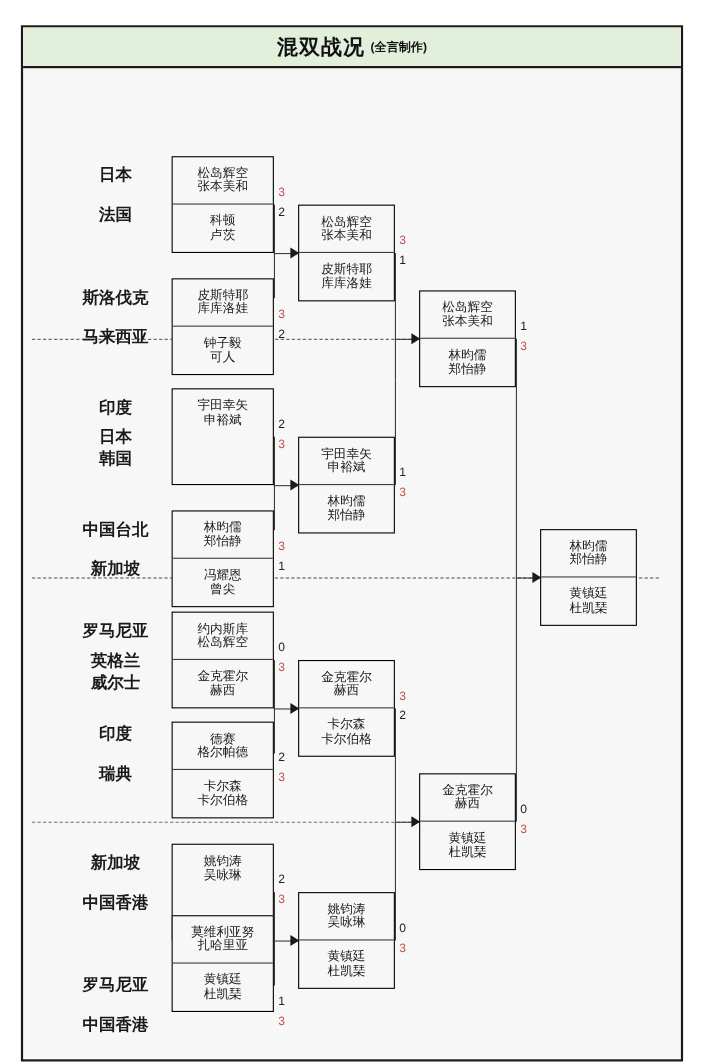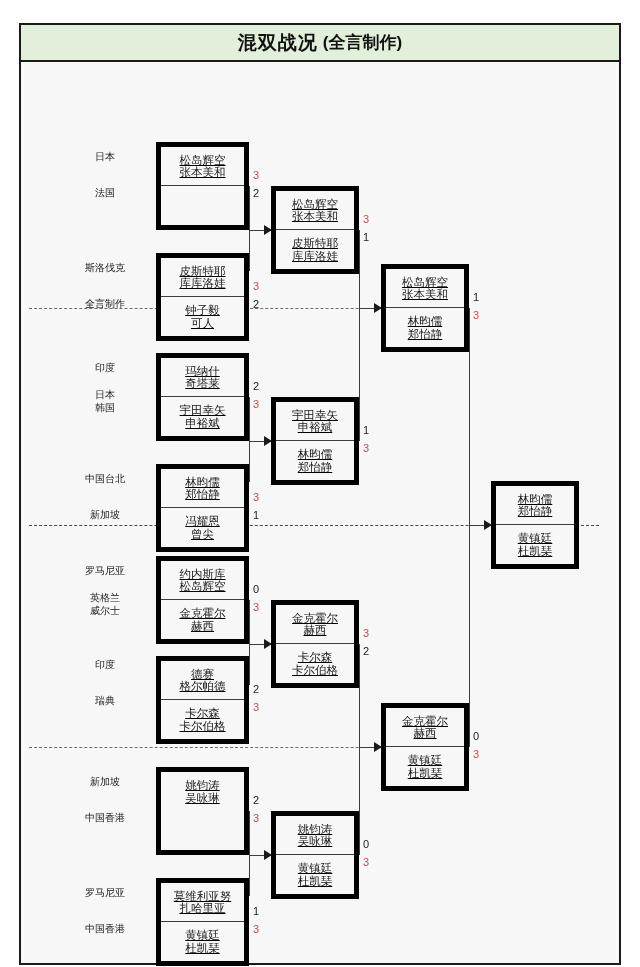--- a/index.html
+++ b/index.html
@@ -13,42 +13,43 @@
   .frame{
     position:absolute;left:19px;top:23px;width:602px;height:942px;
     border:2px solid #1a1a1a;background:#f7f7f7;box-sizing:border-box;
   }
   .titlebar{
     position:absolute;left:0;top:0;width:100%;height:37px;
     background:#e2efda;border-bottom:2px solid #1a1a1a;box-sizing:border-box;
     display:flex;align-items:center;justify-content:center;
   }
   .title-main{font-size:19px;font-weight:bold;color:#111;letter-spacing:1px;}
-  .title-sub{font-size:17px;font-weight:bold;color:#111;margin-left:5px;}
+  .title-sub{font-size:11px;font-weight:bold;color:#111;margin-left:5px;}
 
   .canvas{position:absolute;left:0;top:37px;width:598px;height:901px;}
 
   
   .mbox{
     position:absolute;box-sizing:border-box;
-    border:5px solid #000000;background:#f7f7f7;text-decoration:underline;
+    border:1px solid #000000;background:#f7f7f7;
   }
   .mbox .half{
     height:50%;box-sizing:border-box;
     display:flex;flex-direction:column;align-items:center;justify-content:center;
     line-height:1.08;
   }
   .mbox .half.top{border-bottom:1px solid #3c3c3c;}
   .mbox .nm{font-size:11.5px;color:#1a1a1a;white-space:nowrap;}
 
   
   .ctry{
-    position:absolute;font-size:10px;color:#1a1a1a;
+    position:absolute;font-size:15px;color:#1a1a1a;
     text-align:center;line-height:1.15;white-space:nowrap;
     transform:translateX(-50%);
+    font-weight:bold;
   }
 
   
   .score{
     position:absolute;font-size:11px;line-height:1;color:#222;
   }
   .score.win{color:#c0504d;}
 
   
   .hl{position:absolute;height:0;border-top:1px solid #3c3c3c;}
@@ -111,47 +112,47 @@
       <div class="hl" style="left:448px;top:463px;width:22px;"></div>
       <div class="arrow" style="left:463px;top:458px;"></div>
 
       <div class="ctry" style="left:84px;top:89px;">日本</div>
       <div class="ctry" style="left:84px;top:125px;">法国</div>
       <div class="mbox" style="left:135px;top:80px;width:93px;height:88px;">
         <div class="half top">
           <span class="nm">松岛辉空</span>
           <span class="nm">张本美和</span>
         </div>
+        <div class="half">
+          <span class="nm">科顿</span>
+          <span class="nm">卢茨</span>
+        </div>
       </div>
       <div class="score win" style="left:232px;top:108px;">3</div>
       <div class="score" style="left:232px;top:126px;">2</div>
 
       <div class="ctry" style="left:84px;top:200px;">斯洛伐克</div>
-      <div class="ctry" style="left:84px;top:236px;">全言制作</div>
+      <div class="ctry" style="left:84px;top:236px;">马来西亚</div>
       <div class="mbox" style="left:135px;top:191px;width:93px;height:88px;">
         <div class="half top">
           <span class="nm">皮斯特耶</span>
           <span class="nm">库库洛娃</span>
         </div>
         <div class="half">
           <span class="nm">钟子毅</span>
           <span class="nm">可人</span>
         </div>
       </div>
       <div class="score win" style="left:232px;top:219px;">3</div>
       <div class="score" style="left:232px;top:237px;">2</div>
 
       <div class="ctry" style="left:84px;top:300px;">印度</div>
       <div class="ctry" style="left:84px;top:326px;line-height:1.3;white-space:pre;">日本
 韩国</div>
       <div class="mbox" style="left:135px;top:291px;width:93px;height:88px;">
-        <div class="half top">
-          <span class="nm">玛纳什</span>
-          <span class="nm">奇塔莱</span>
-        </div>
         <div class="half">
           <span class="nm">宇田幸矢</span>
           <span class="nm">申裕斌</span>
         </div>
       </div>
       <div class="score" style="left:232px;top:319px;">2</div>
       <div class="score win" style="left:232px;top:337px;">3</div>
 
       <div class="ctry" style="left:84px;top:411px;">中国台北</div>
       <div class="ctry" style="left:84px;top:447px;">新加坡</div>
@@ -205,21 +206,21 @@
         <div class="half">
           <span class="nm">姚钧涛</span>
           <span class="nm">吴咏琳</span>
         </div>
       </div>
       <div class="score" style="left:232px;top:733px;">2</div>
       <div class="score win" style="left:232px;top:751px;">3</div>
 
       <div class="ctry" style="left:84px;top:825px;">罗马尼亚</div>
       <div class="ctry" style="left:84px;top:861px;">中国香港</div>
-      <div class="mbox" style="left:135px;top:816px;width:93px;height:88px;">
+      <div class="mbox" style="left:135px;top:770px;width:93px;height:88px;">
         <div class="half top">
           <span class="nm">莫维利亚努</span>
           <span class="nm">扎哈里亚</span>
         </div>
         <div class="half">
           <span class="nm">黄镇廷</span>
           <span class="nm">杜凯琹</span>
         </div>
       </div>
       <div class="score" style="left:232px;top:844px;">1</div>

